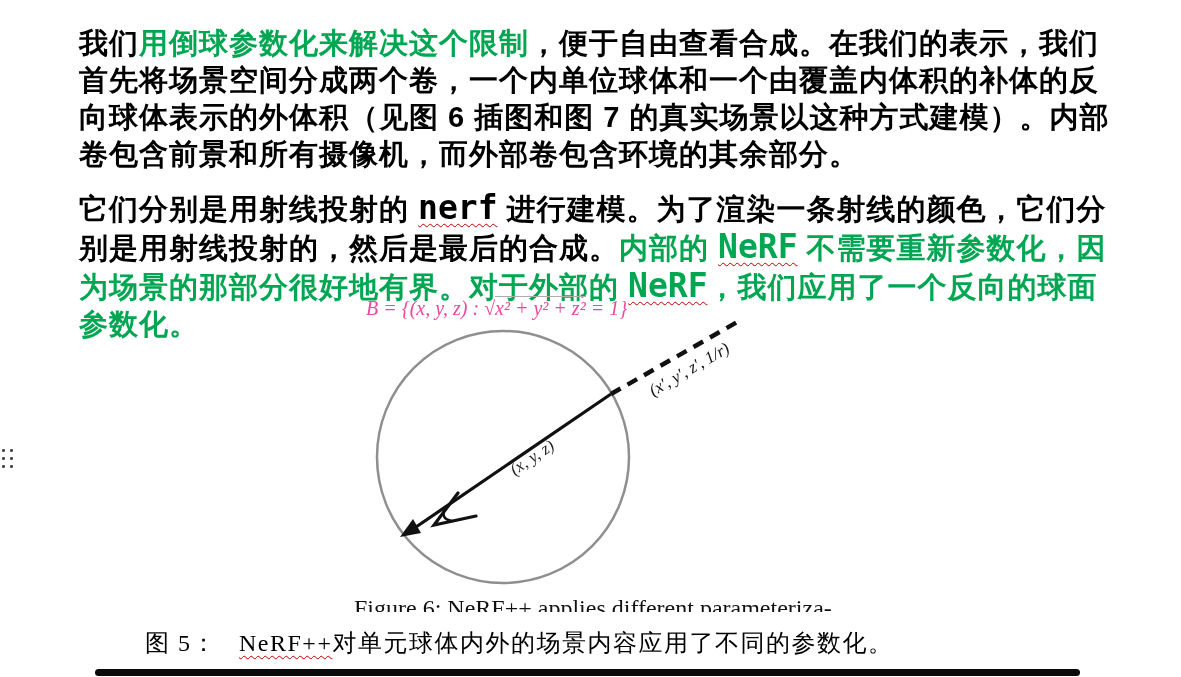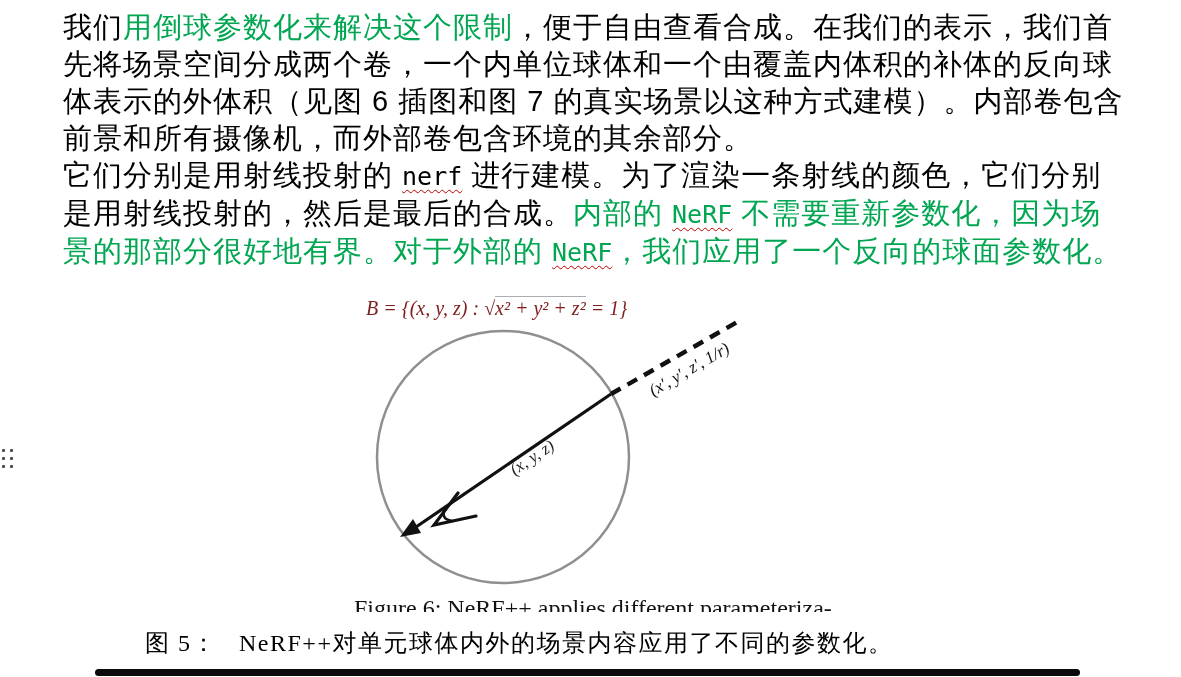--- a/index.html
+++ b/index.html
@@ -14,41 +14,41 @@
   
   .text-block {
     position: absolute;
     left: 63px; top: 9px;
     width: 1066px;
     font-size: 29px;
     line-height: 37px;
     letter-spacing: 1px;
     color: #000000;
   }
-  .text-block p { margin: 0; }
+  .text-block p { margin: 16px; font-weight: bold; }
   .seg-green { color: #00a651; }
   .code {
     font-family: "DejaVu Sans Mono", monospace;
-    font-size: 25px;
+    font-size: 33px;
     letter-spacing: 0;
     text-decoration: underline;
     text-decoration-style: wavy;
     text-decoration-color: #c00000;
     text-decoration-thickness: 1px;
     text-underline-offset: 4px;
   }
   .code-green { color: #00a651; }
 
   
   .figure-svg { position: absolute; left: 330px; top: 290px; }
 
   .formula {
     position: absolute;
     left: 366px; top: 297px;
-    color: #7f1d1d;
+    color: #ec4899;
     font-family: "Liberation Serif", "DejaVu Serif", serif;
     font-style: italic;
     font-size: 20px;
     white-space: nowrap;
   }
   .formula .radicand {
     border-top: 1.5px solid #adadad;
     padding-top: 0px;
   }
 
@@ -68,20 +68,21 @@
     left: 145px; top: 627px;
     width: 980px;
     font-family: "Liberation Serif", "DejaVu Serif", serif;
     font-size: 24px;
     letter-spacing: 1.5px;
     color: #000000;
     white-space: nowrap;
   }
   .caption-zh .gap { display: inline-block; width: 22px; }
   .caption-zh .code-serif {
+    text-decoration: underline;
     text-decoration-style: wavy;
     text-decoration-color: #c00000;
     text-decoration-thickness: 1px;
     text-underline-offset: 4px;
   }
 
   
   .drag-handle {
     position: absolute;
     left: 2px; top: 449px;

